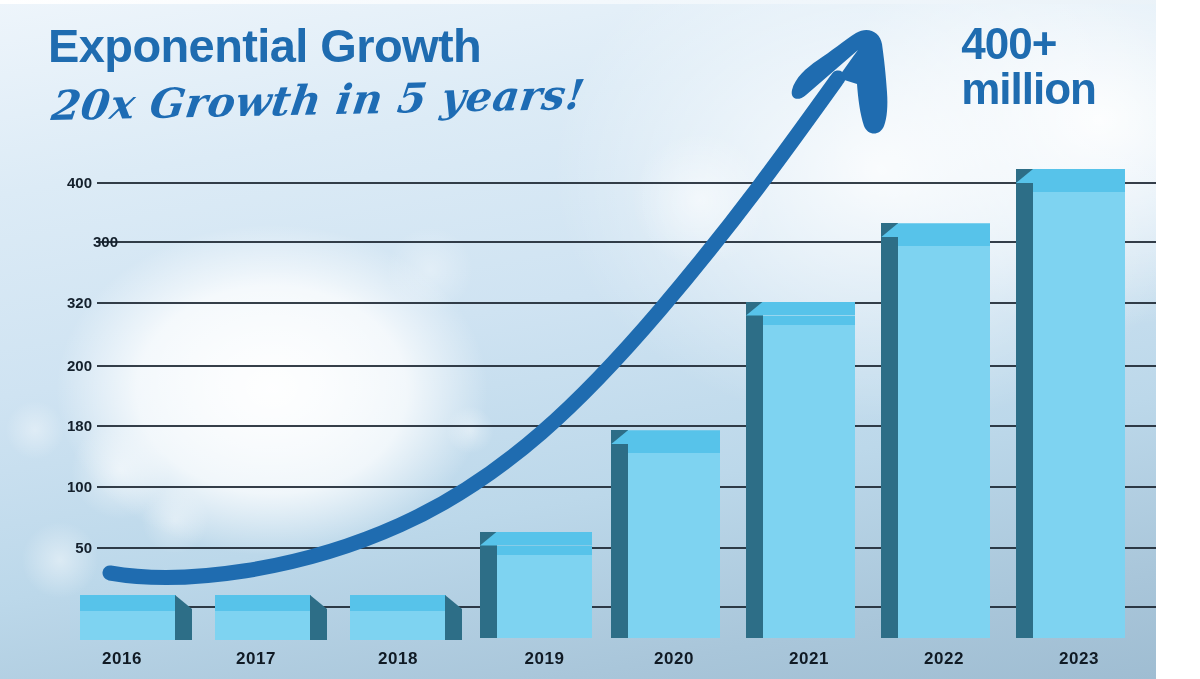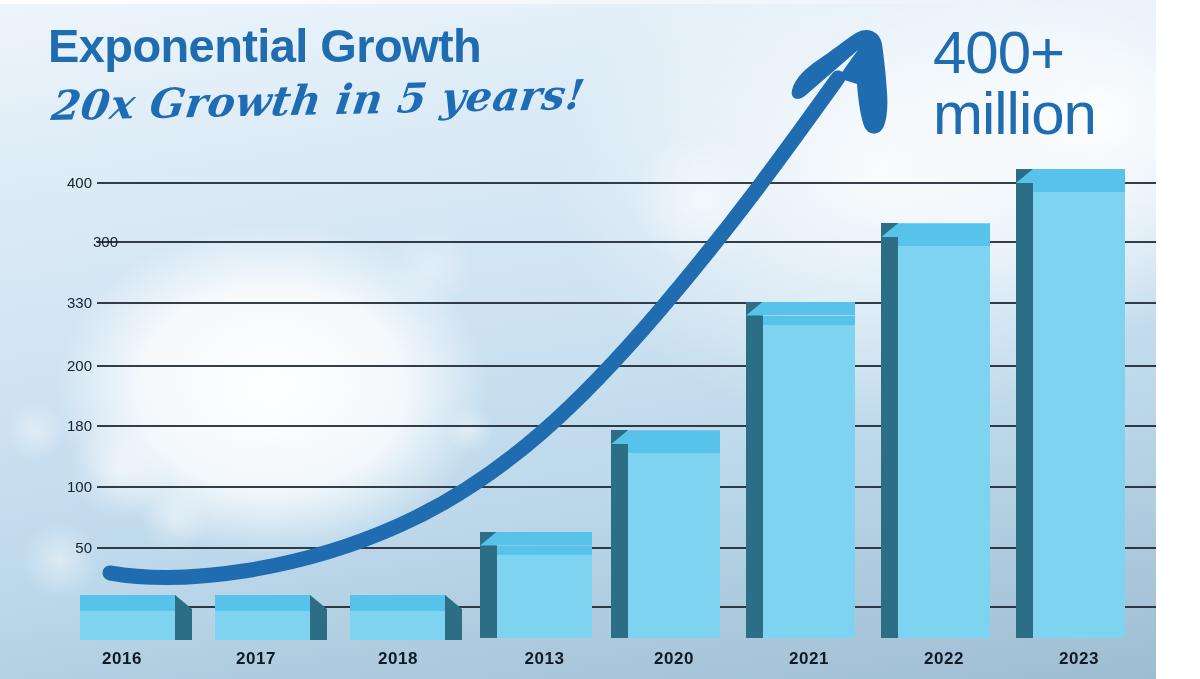--- a/index.html
+++ b/index.html
@@ -23,28 +23,28 @@
   #topline{position:absolute;left:0;top:0;width:1200px;height:4px;
     background:linear-gradient(90deg,#ffffff,#f3f8fc 50%,#eaf2f8);}
 
   
   #title{position:absolute;left:48px;top:22px;font-size:47px;font-weight:700;
     color:#1f6cb0;letter-spacing:-.6px;white-space:nowrap;line-height:1;}
   #subtitle{position:absolute;left:52px;top:86px;font-size:41px;color:#1e6cb4;
     font-style:italic;font-weight:700;font-family:"DejaVu Serif",serif;
     white-space:nowrap;line-height:1;transform:skewX(-9deg) rotate(-1.2deg);
     transform-origin:left center;letter-spacing:.5px;}
-  #bigstat{position:absolute;right:60px;top:22px;text-align:left;font-size:60px;
-    font-weight:400;color:#1f6cb0;line-height:1.02;letter-spacing:-1px;}
+  #bigstat{position:absolute;right:60px;top:22px;text-align:left;font-size:44px;
+    font-weight:700;color:#1f6cb0;line-height:1.02;letter-spacing:-1px;}
 
   
   #plot{position:absolute;left:0;top:0;width:1200px;height:679px;}
   .gridline{position:absolute;left:97px;width:1080px;height:2px;background:#1a2430;opacity:.88;}
   .ytick{position:absolute;right:0;width:66px;text-align:right;font-size:15px;
-    font-weight:400;color:#14202c;line-height:1;}
+    font-weight:700;color:#14202c;line-height:1;}
   .ytickwrap{position:absolute;left:0;width:92px;height:16px;}
 
   .bar{position:absolute;}
   .bar .face{position:absolute;left:0;bottom:0;width:100%;height:100%;
     background:#7ed3f1;}
   .bar .side{position:absolute;top:0;height:100%;width:17px;
     background:#2d6e87;}
   .bar .top{position:absolute;left:0;width:100%;height:10px;top:0;
     background:#57c3ea;}
   .slab .face{background:linear-gradient(180deg,#5ab9e2 0%,#5ab9e2 42%,#8ddbf5 43%,#8ddbf5 100%);}
@@ -80,21 +80,21 @@
         <div class="gridline" style="top: 606px;"></div>
       </div>
     <div id="ytick-layer">
         <div class="ytickwrap" style="top: 175px;">
           <div class="ytick">400</div>
         </div>
         <div class="ytickwrap" style="top: 234px; padding-left: 26px;">
           <div class="ytick">300</div>
         </div>
         <div class="ytickwrap" style="top: 295px;">
-          <div class="ytick">330</div>
+          <div class="ytick">320</div>
         </div>
         <div class="ytickwrap" style="top: 358px;">
           <div class="ytick">200</div>
         </div>
         <div class="ytickwrap" style="top: 418px;">
           <div class="ytick">180</div>
         </div>
         <div class="ytickwrap" style="top: 479px;">
           <div class="ytick">100</div>
         </div>
@@ -149,21 +149,21 @@
           <div class="face"></div>
           <div class="top" style="background:#57c3ea;height:9px;"></div>
           <div class="side" style="left: -17px; top: -14px; height: 469px; background: rgb(45, 110, 135);"></div>
           <div style="position: absolute; left: -17px; top: -14px; width: 109px; height: 14px; background: rgb(87, 195, 234); clip-path: polygon(0px 100%, 15.5963% 0px, 100% 0px, 100% 100%);"></div>
         </div>
       </div>
     <div id="xlabel-layer">
         <div class="xlabel" style="left: 68px; width: 108px;">2016</div>
         <div class="xlabel" style="left: 202px; width: 108px;">2017</div>
         <div class="xlabel" style="left: 344px; width: 108px;">2018</div>
-        <div class="xlabel" style="left: 491px; width: 107px;">2013</div>
+        <div class="xlabel" style="left: 491px; width: 107px;">2019</div>
         <div class="xlabel" style="left: 622px; width: 104px;">2020</div>
         <div class="xlabel" style="left: 757px; width: 104px;">2021</div>
         <div class="xlabel" style="left: 892px; width: 104px;">2022</div>
         <div class="xlabel" style="left: 1027px; width: 104px;">2023</div>
       </div>
   </div>
 
   <svg id="arrow" width="1200" height="679" viewBox="0 0 1200 679">
     <path d="M110,573 C185,586 300,570 400,525 C505,478 585,398 660,310 C735,222 790,145 838,78" fill="none" stroke="#1f6cb0" stroke-width="15" stroke-linecap="round"></path>
     <path d="M838,78 C845,68 852,58 858,50 L806,95 C798,102 790,99 792,90 C795,78 806,68 818,60

